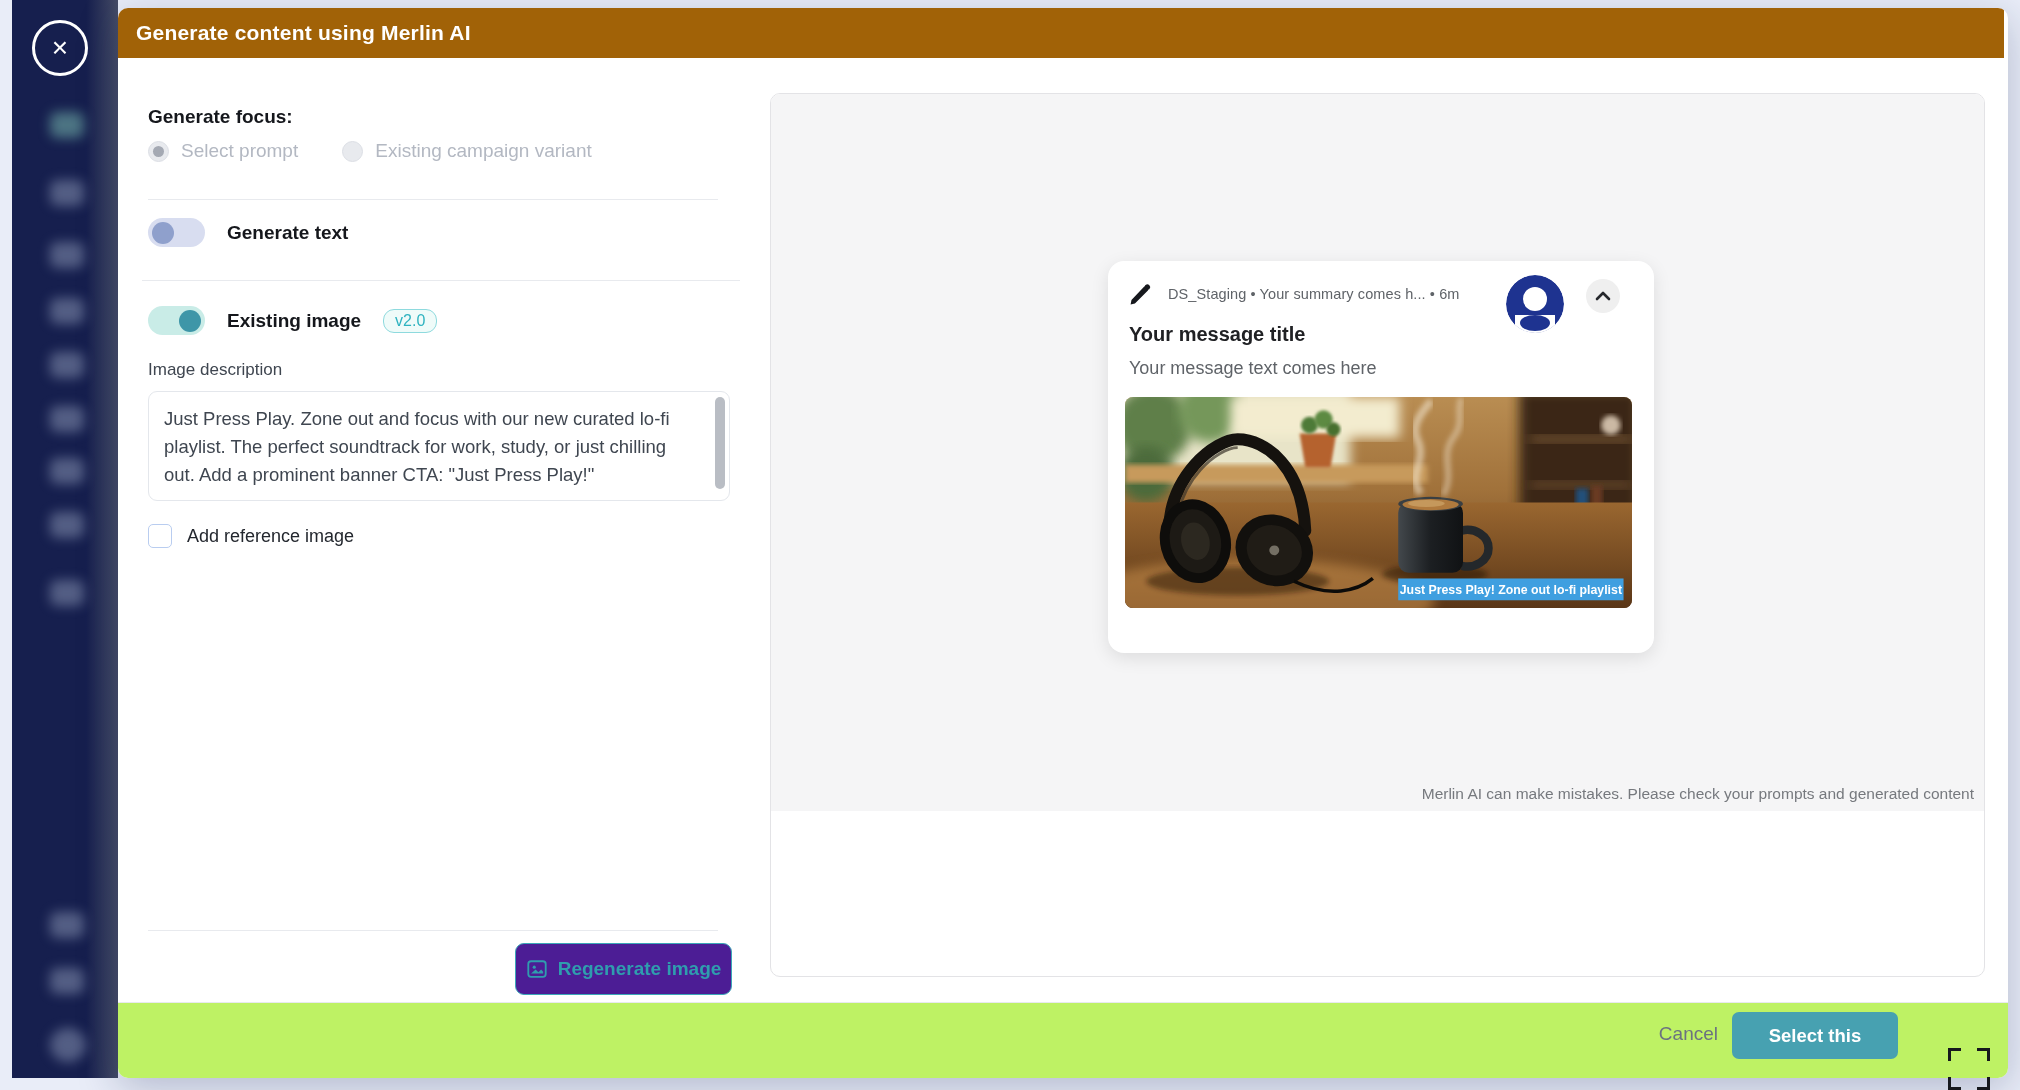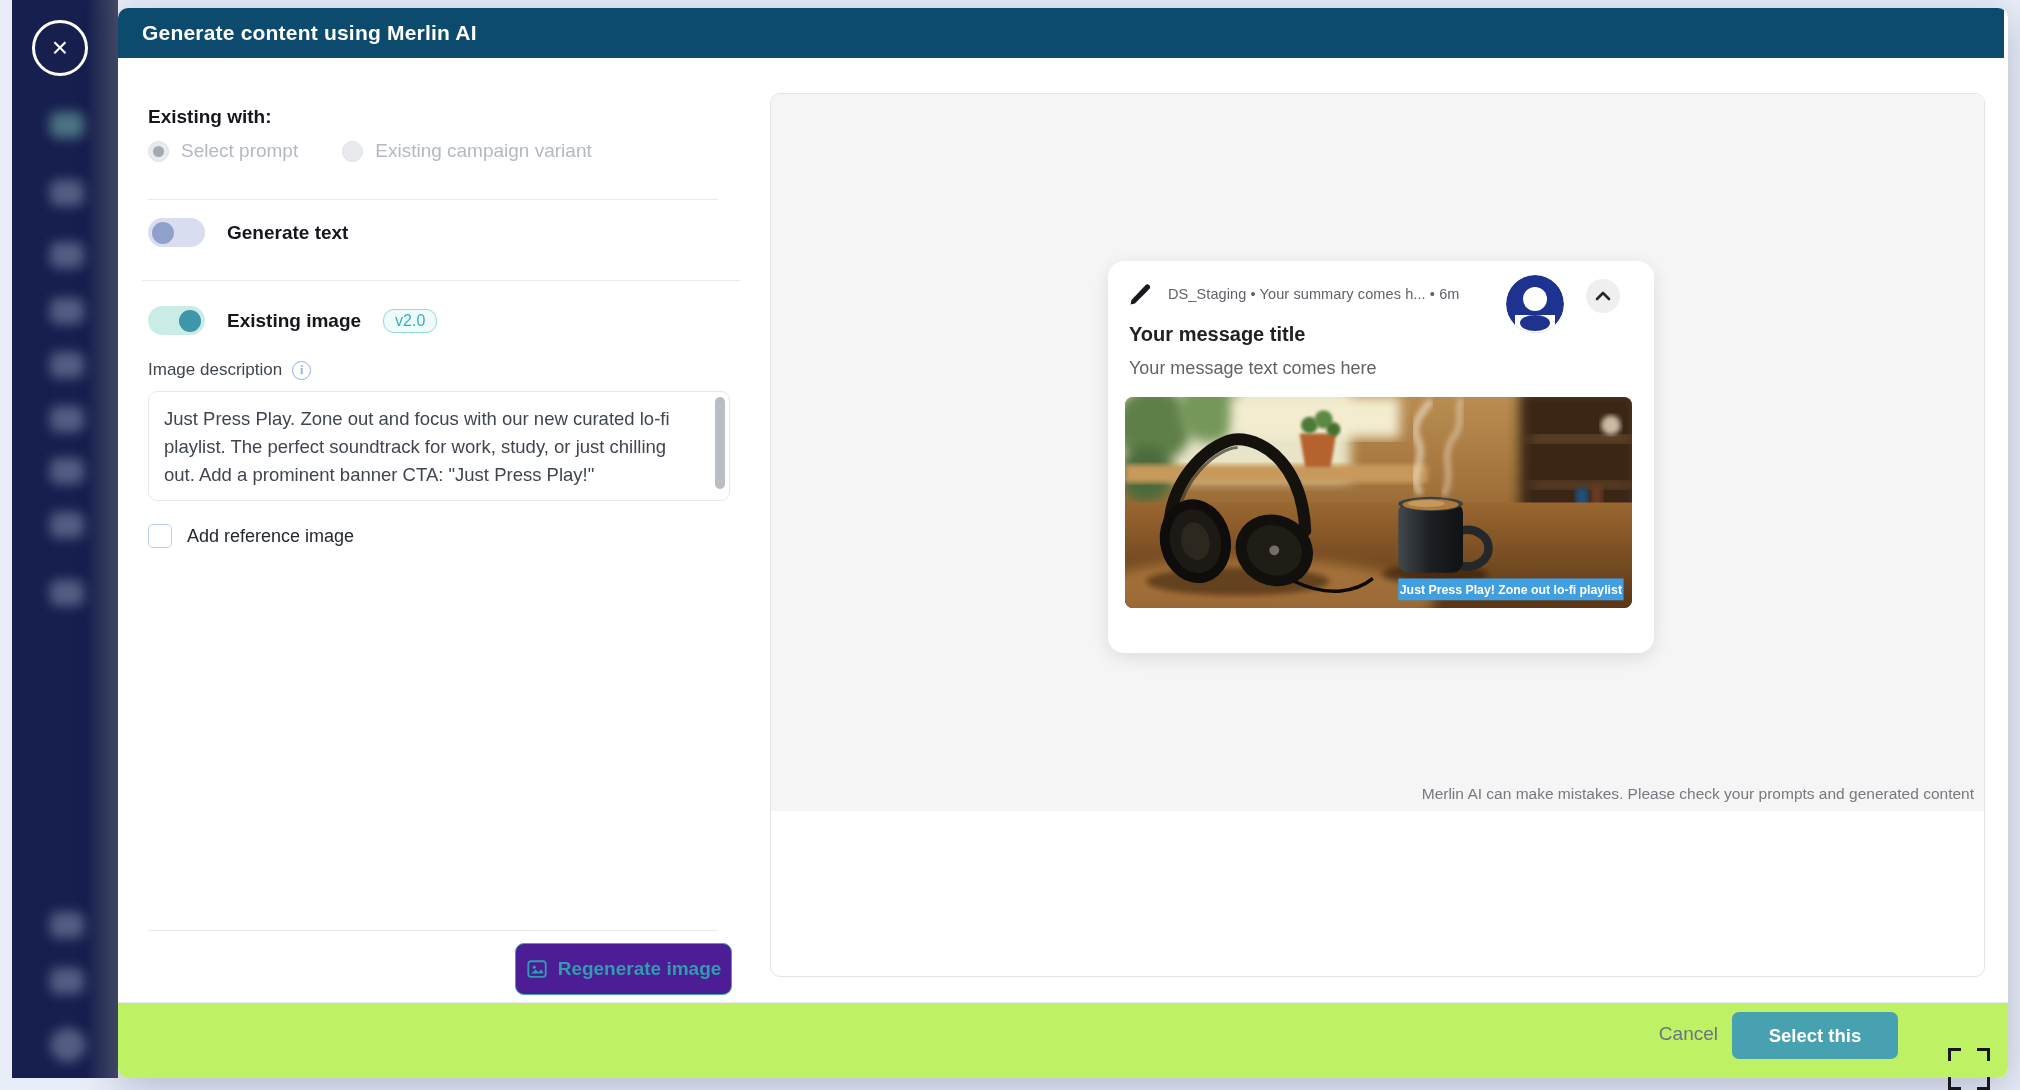--- a/index.html
+++ b/index.html
@@ -32,21 +32,21 @@
 
   
   .modal {
     position:absolute; left:118px; top:8px; width:1890px; height:1070px;
     background:#ffffff; border-radius:10px;
     box-shadow:0 10px 40px rgba(20,30,80,0.25);
     overflow:hidden;
   }
   .modal-header {
     position:absolute; left:0; top:0; right:4px; height:50px;
-    background:#0c4a6e; display:flex; align-items:center; padding-left:24px;
+    background:#a16207; display:flex; align-items:center; padding-left:18px;
   }
   .modal-title { color:#ffffff; font-size:21px; font-weight:600; letter-spacing:.2px; }
 
   
   .lp { position:absolute; left:30px; top:50px; width:620px; }
   .lp-label-strong { font-size:19px; font-weight:700; color:#15171c; }
   .generate-with { position:absolute; left:0; top:48px; }
   .radio-row { position:absolute; left:0; top:82px; display:flex; align-items:center; gap:18px; }
   .radio { display:flex; align-items:center; gap:12px; margin-right:26px; }
   .radio-circle {
@@ -73,21 +73,21 @@
   .toggle.off .knob { left:4px; background:#8fa0cc; }
   .toggle.on { background:#c9ece7; }
   .toggle.on .knob { right:4px; background:#3e96a8; }
   .knob { position:absolute; top:3.5px; width:22px; height:22px; border-radius:50%; }
 
   .badge-v {
     font-size:16px; color:#2fb3c0; background:#effbf9;
     border:1.5px solid #8edade; border-radius:11px; padding:2px 11px;
   }
 
-  .img-desc-row { position:absolute; left:0; top:302px; display:flex; align-items:center; gap:10px; }
+  .img-desc-row { position:absolute; left:0; top:302px; display:flex; align-items:center; gap:16px;flex-direction:column; }
   .img-desc-label { font-size:17px; color:#3f4650; }
   .info-icon {
     width:19px; height:19px; border:1.5px solid #8fb3e8; border-radius:50%;
     color:#8fb3e8; font-size:12px; font-weight:700; line-height:16px; text-align:center;
     font-family:"Liberation Serif", serif; cursor:pointer;
   }
 
   .ta-wrap { position:absolute; left:0; top:333px; width:582px; height:110px; }
   .ta {
     width:100%; height:100%; resize:none; border:1px solid #e4e7ec; border-radius:9px;
@@ -197,21 +197,21 @@
 <button class="sidebar-close">×</button>
 
 <div class="modal">
 
   <div class="modal-header">
     <span class="modal-title">Generate content using Merlin AI</span>
   </div>
 
   <div class="lp">
 
-    <div class="generate-with lp-label-strong">Existing with:</div>
+    <div class="generate-with lp-label-strong">Generate focus:</div>
 
     <div class="radio-row">
       <div class="radio">
         <span class="radio-circle checked"></span>
         <span class="radio-label">Select prompt</span>
       </div>
       <div class="radio">
         <span class="radio-circle"></span>
         <span class="radio-label">Existing campaign variant</span>
       </div>

